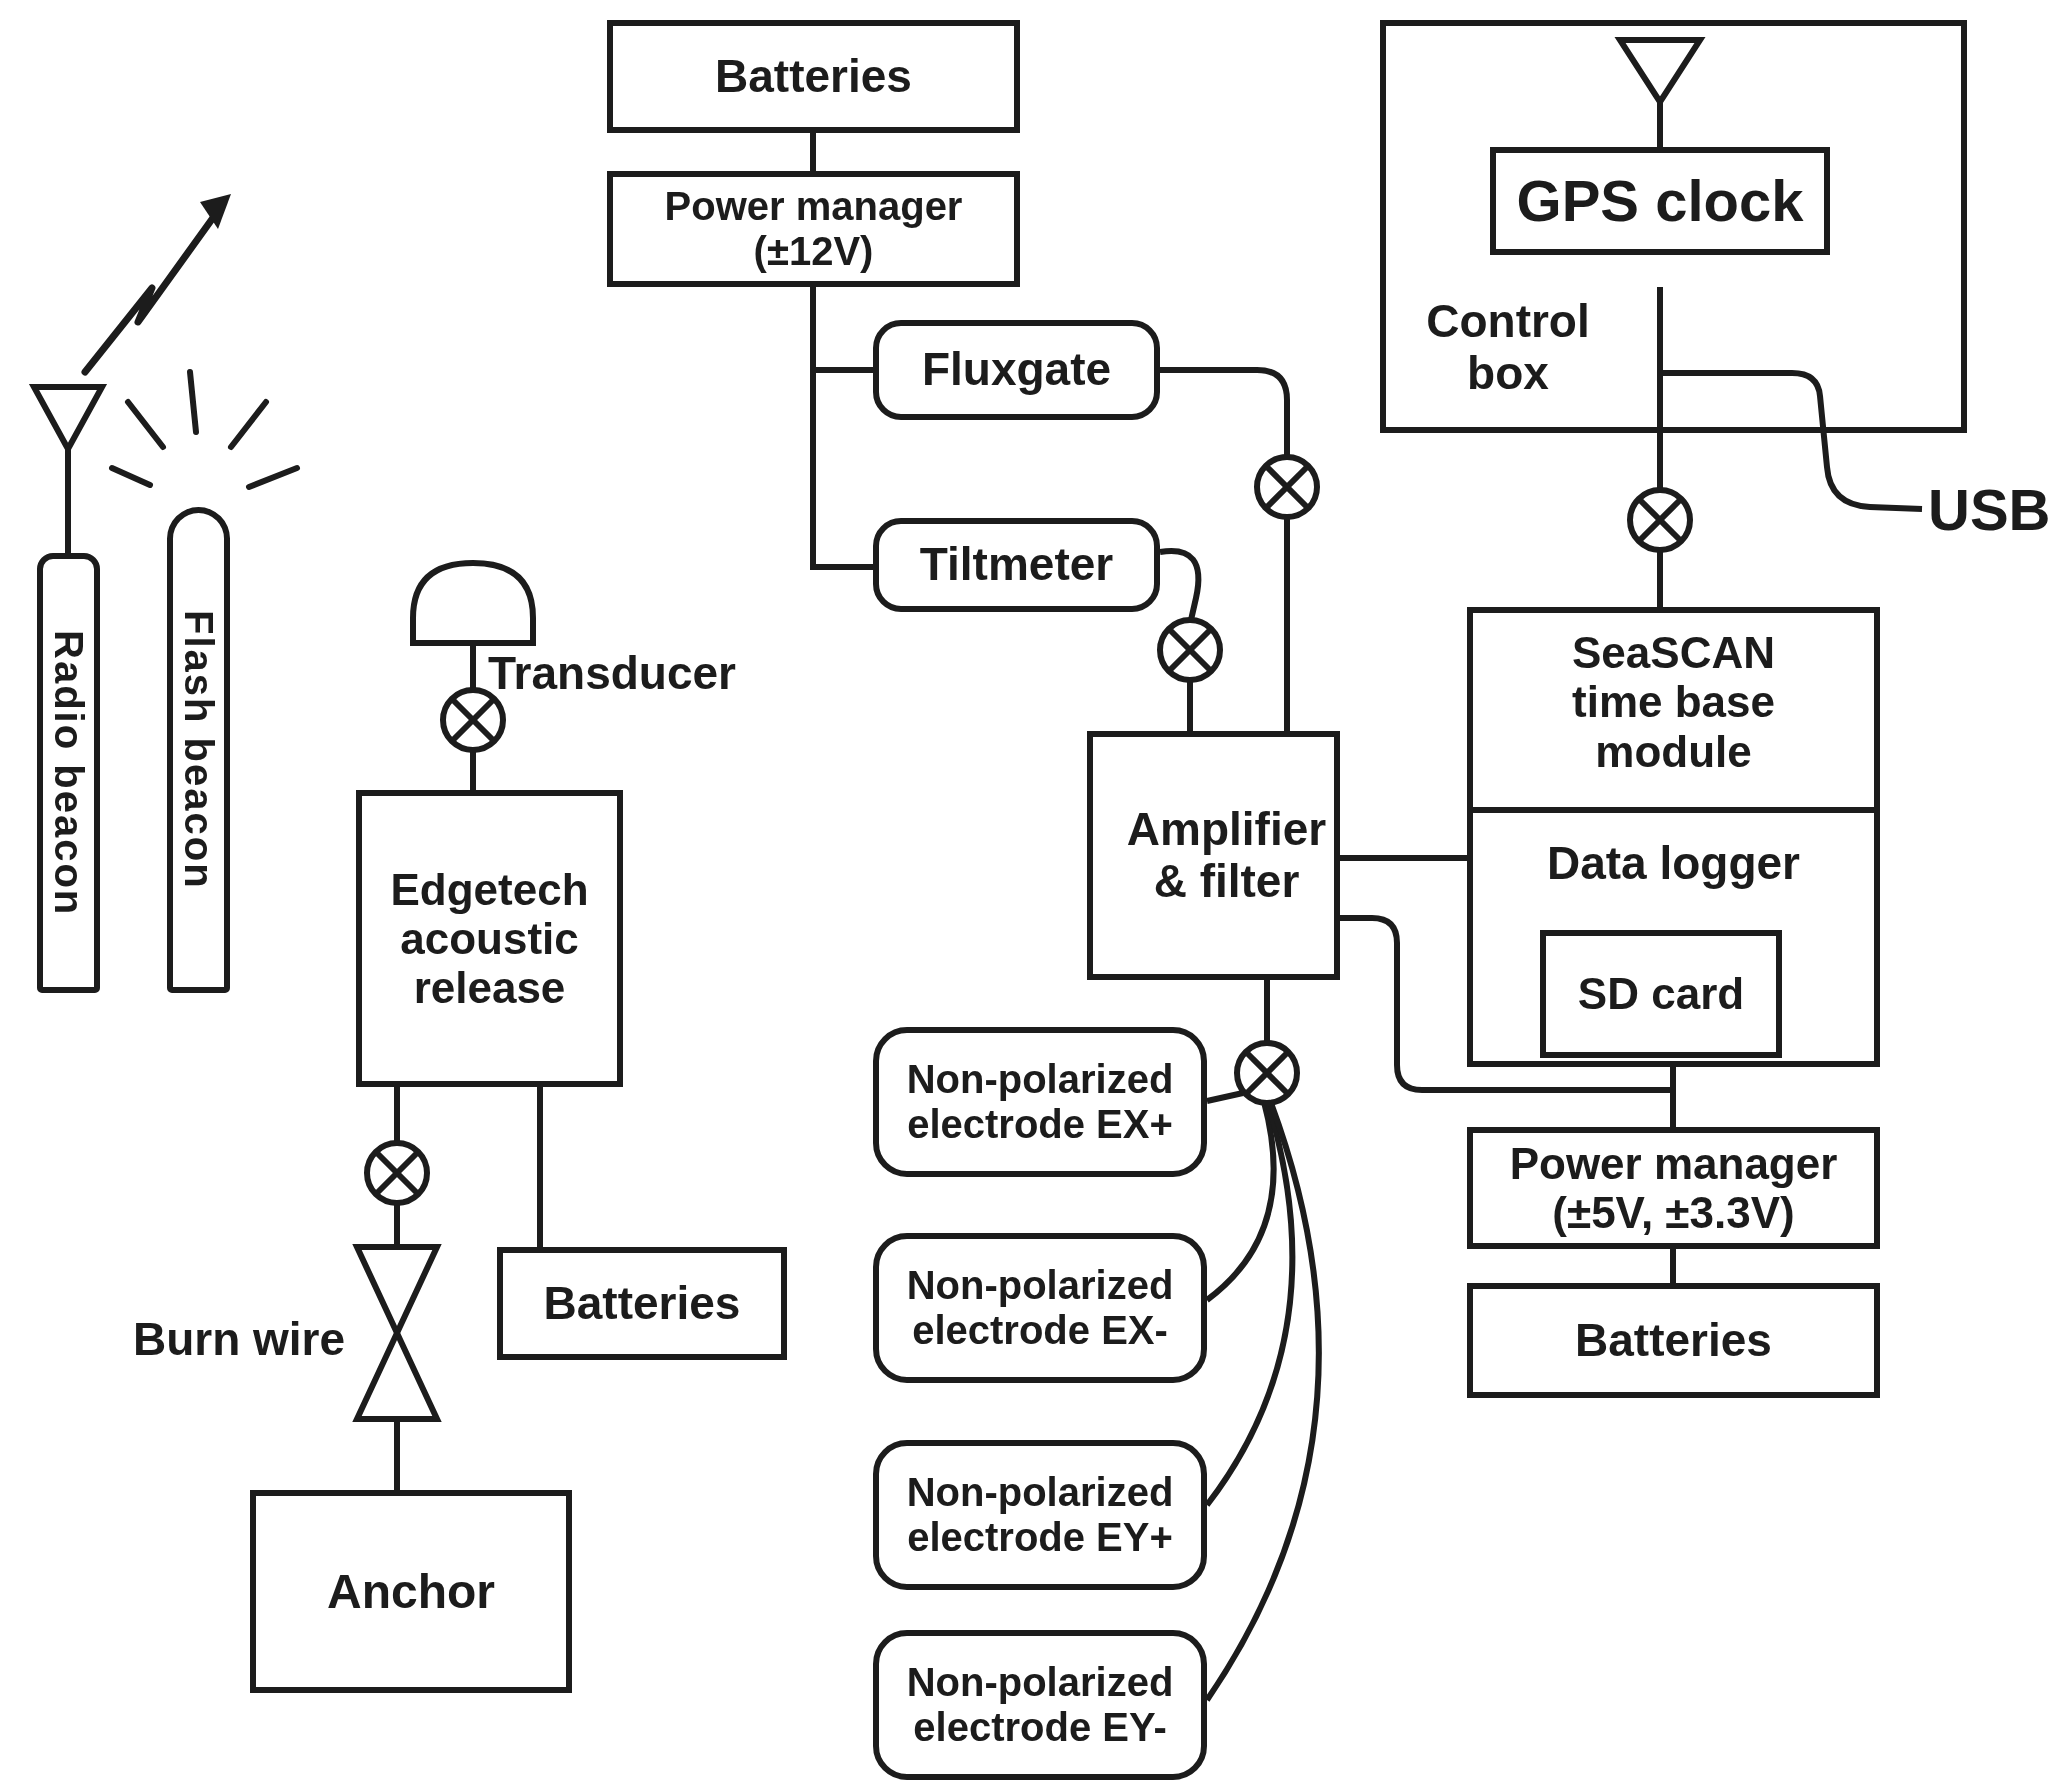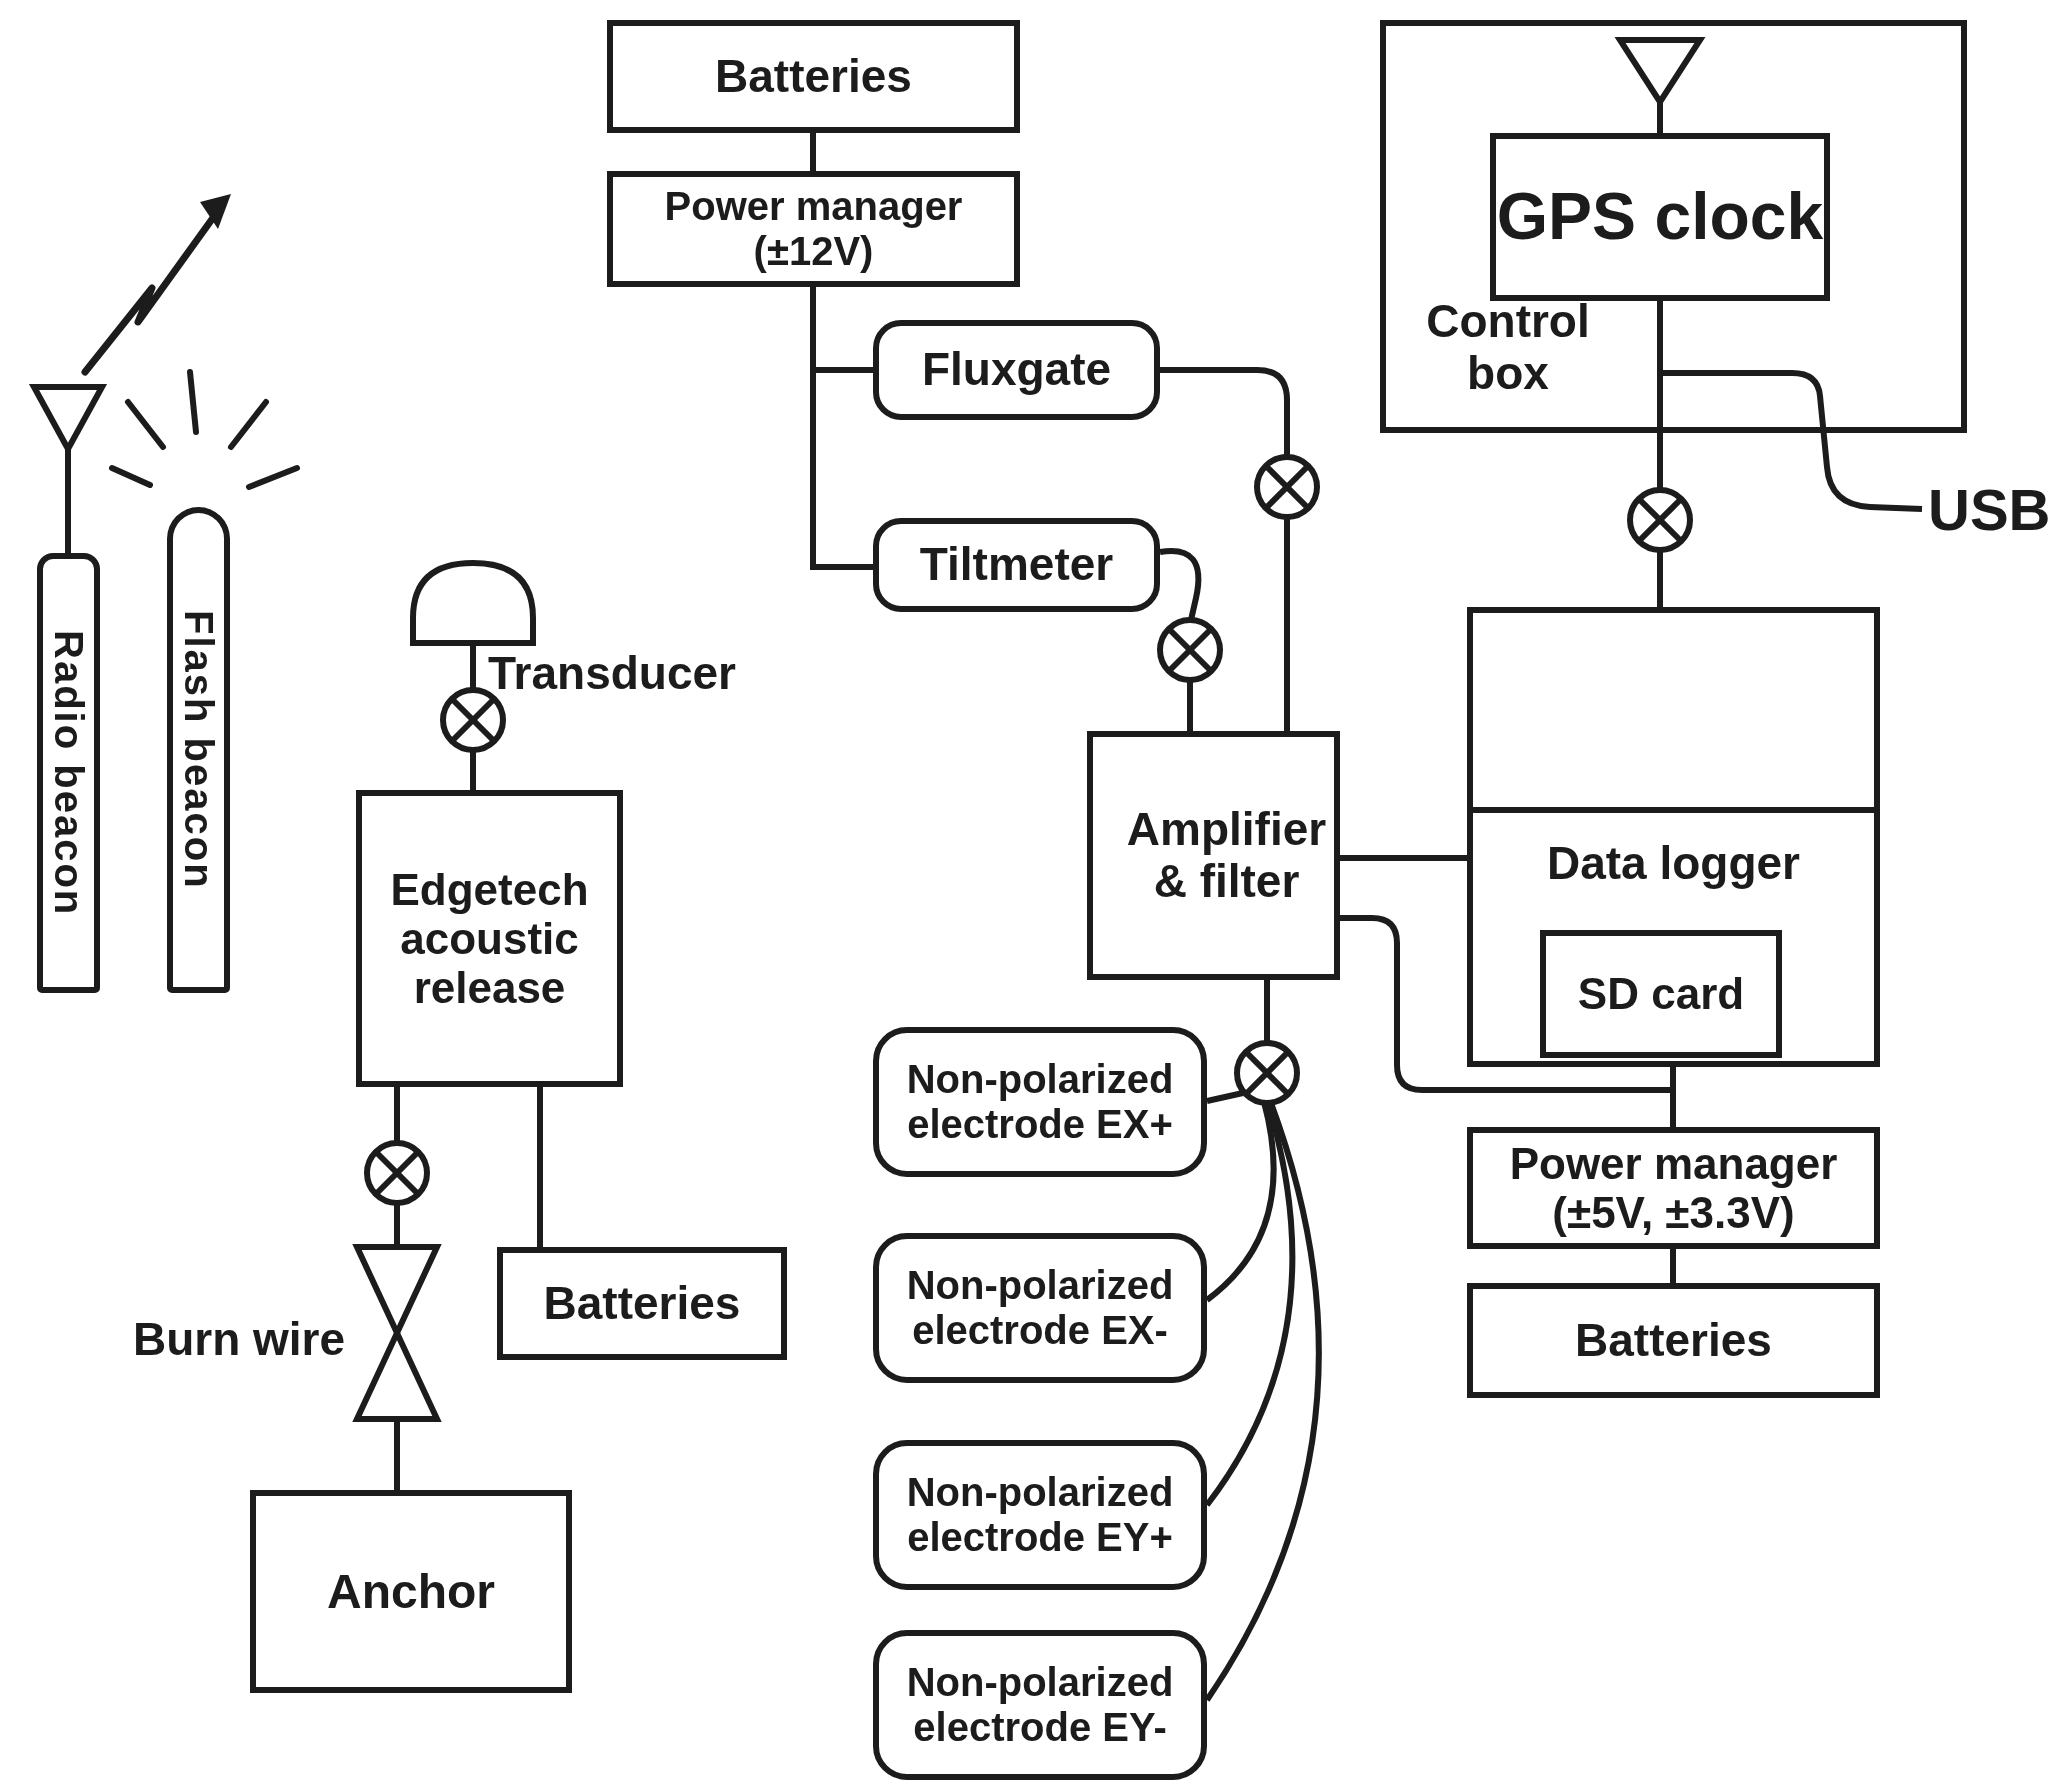--- a/index.html
+++ b/index.html
@@ -197,33 +197,38 @@
     <span>electrode EY+</span>
   </div>
 
   <div class="box rounded-lg" style="left:873px; top:1630px; width:334px; height:150px; font-size:40px;">
     <span>Non-polarized</span>
     <span>electrode EY-</span>
   </div>
 
   <div class="box ghost" style="left:1380px; top:20px; width:587px; height:413px;"></div>
 
-  <div class="box" style="left:1490px; top:133px; width:340px; height:168px; font-size:66px;">
+  <div class="box" style="left:1490px; top:147px; width:340px; height:108px; font-size:58px;">
     <span>GPS clock</span>
   </div>
 
   <div class="label" style="left:1398px; top:296px; width:220px; font-size:46px;">
     <span>Control</span>
     <span>box</span>
   </div>
 
   <div class="label" style="left:1928px; top:478px; font-size:58px; text-align:left;">USB</div>
 
   <div class="box ghost" style="left:1467px; top:607px; width:413px; height:460px; justify-content:flex-start;"></div>
 
+  <div class="label" style="left:1467px; top:628px; width:413px; font-size:44px;">
+    <span>SeaSCAN</span>
+    <span>time base</span>
+    <span>module</span>
+  </div>
 
   <div class="label" style="left:1467px; top:838px; width:413px; font-size:46px;">Data logger</div>
 
   <div class="box" style="left:1540px; top:930px; width:242px; height:128px; font-size:44px;">
     <span>SD card</span>
   </div>
 
   <div class="box" style="left:1467px; top:1127px; width:413px; height:122px; font-size:44px;">
     <span>Power manager</span>
     <span>(±5V, ±3.3V)</span>

